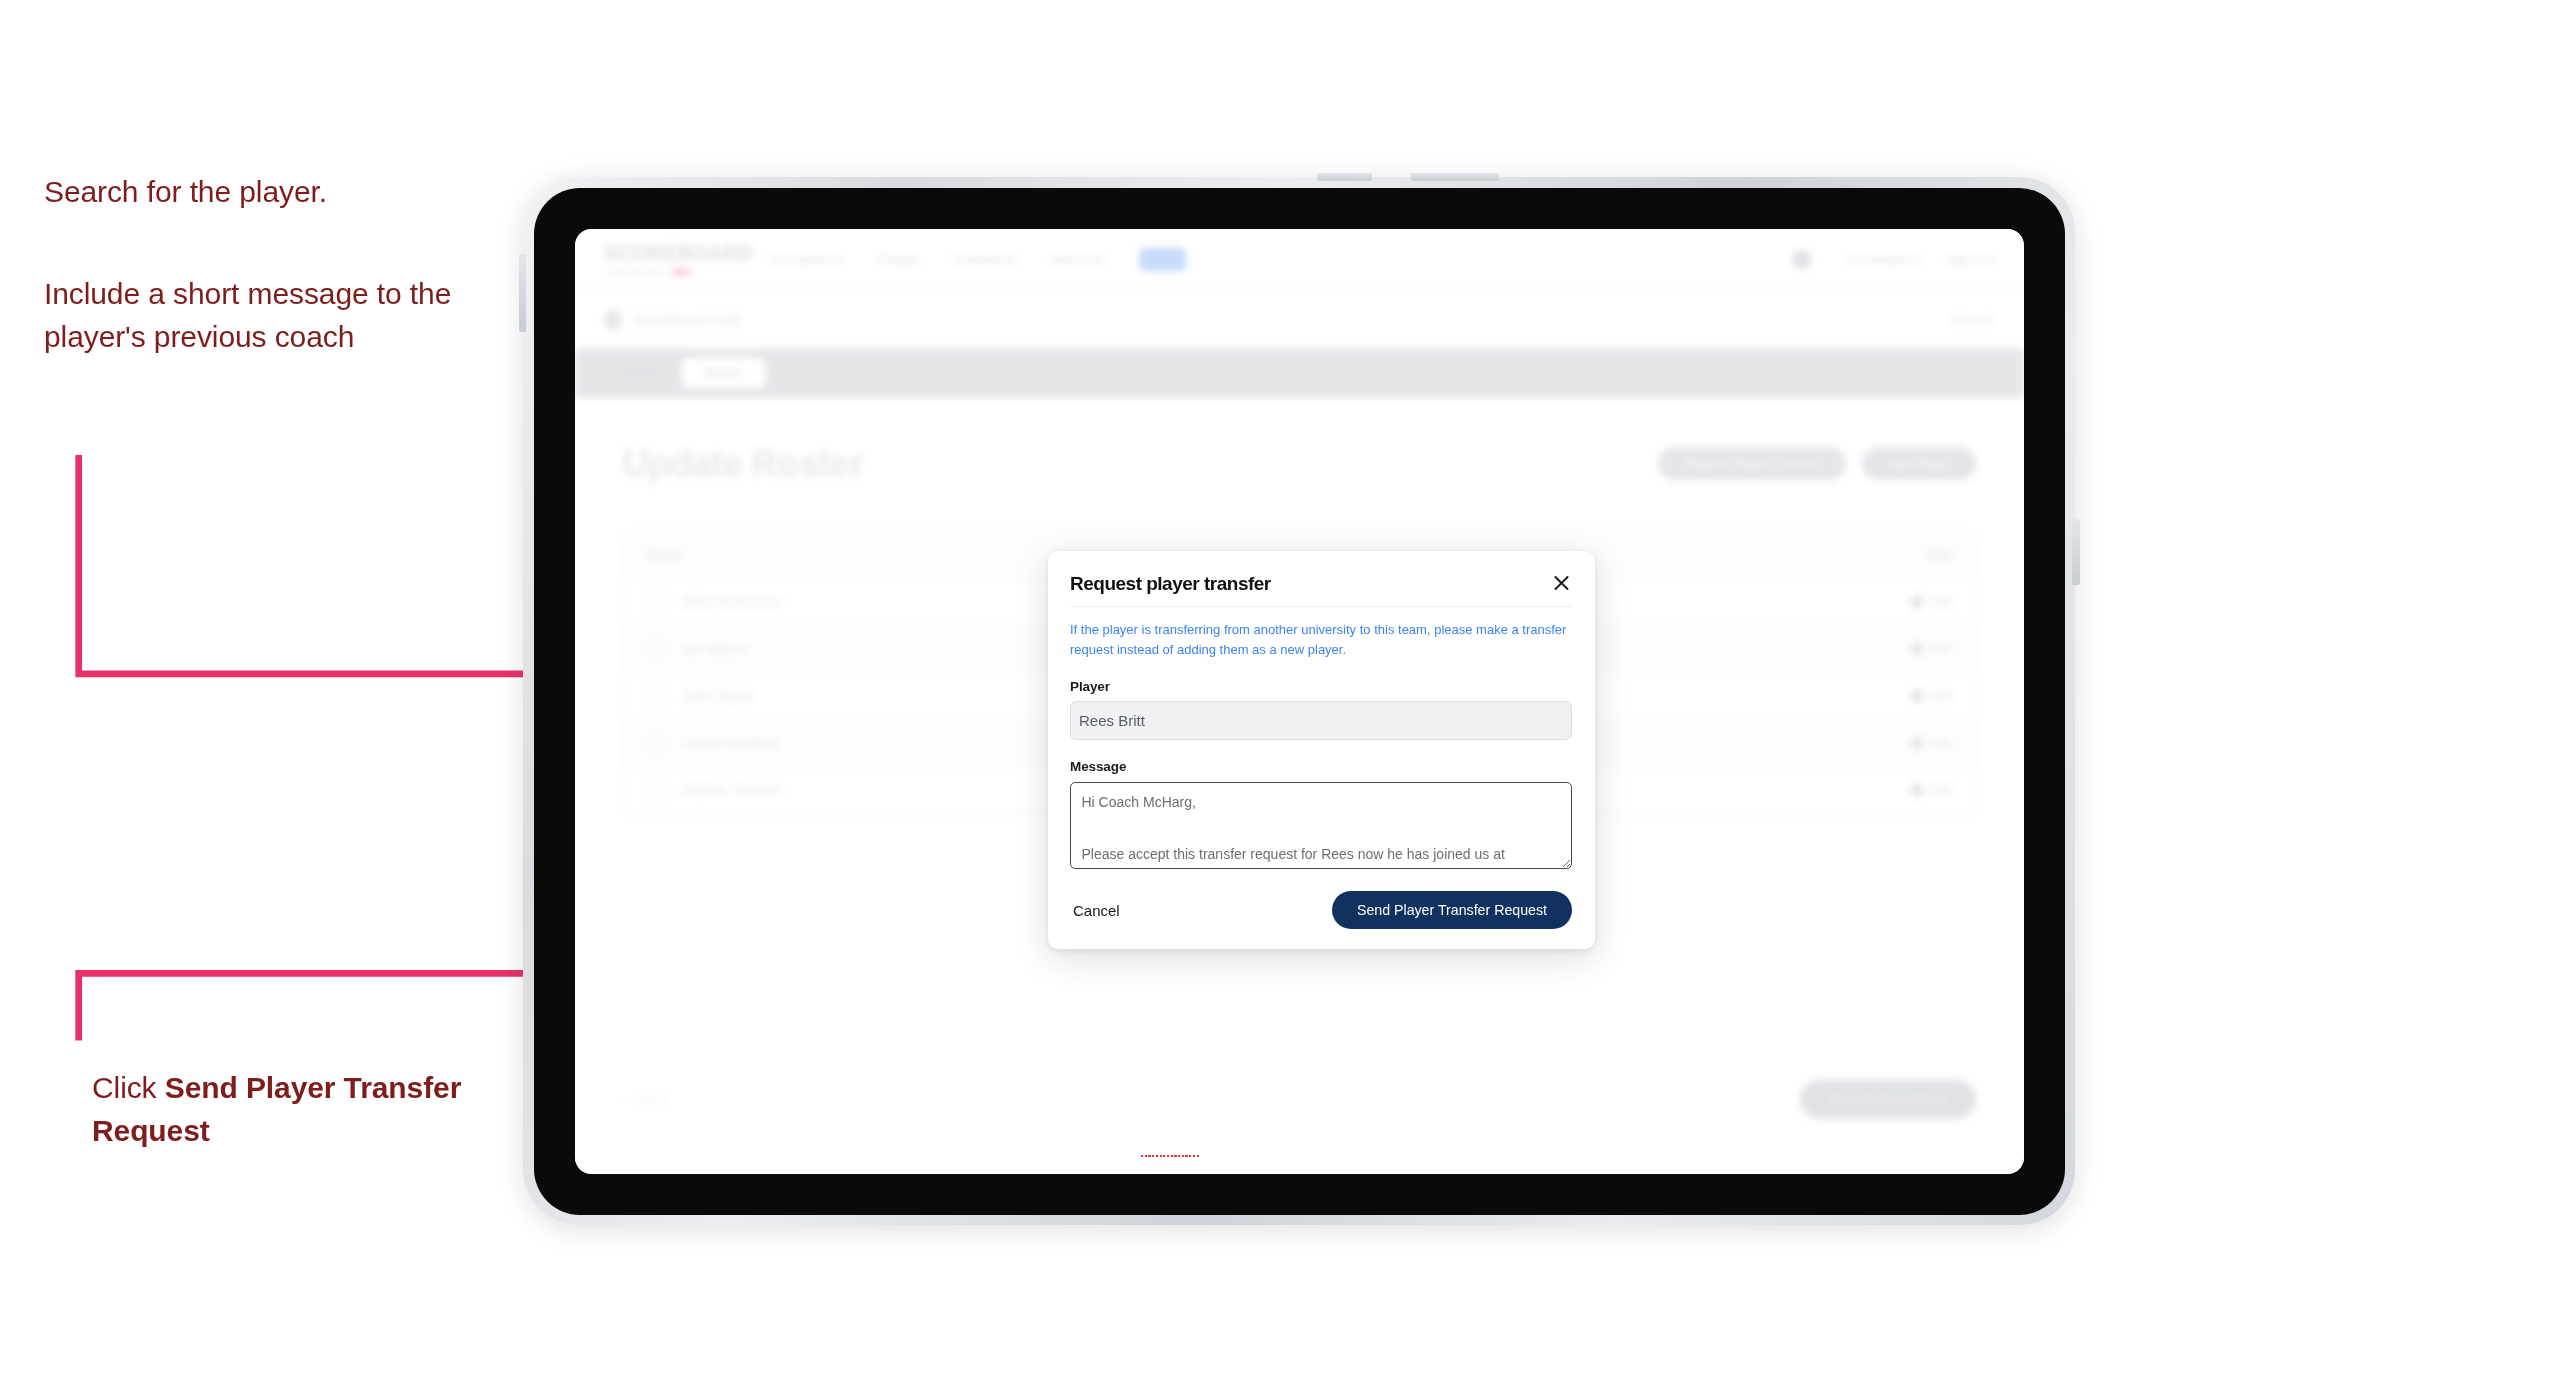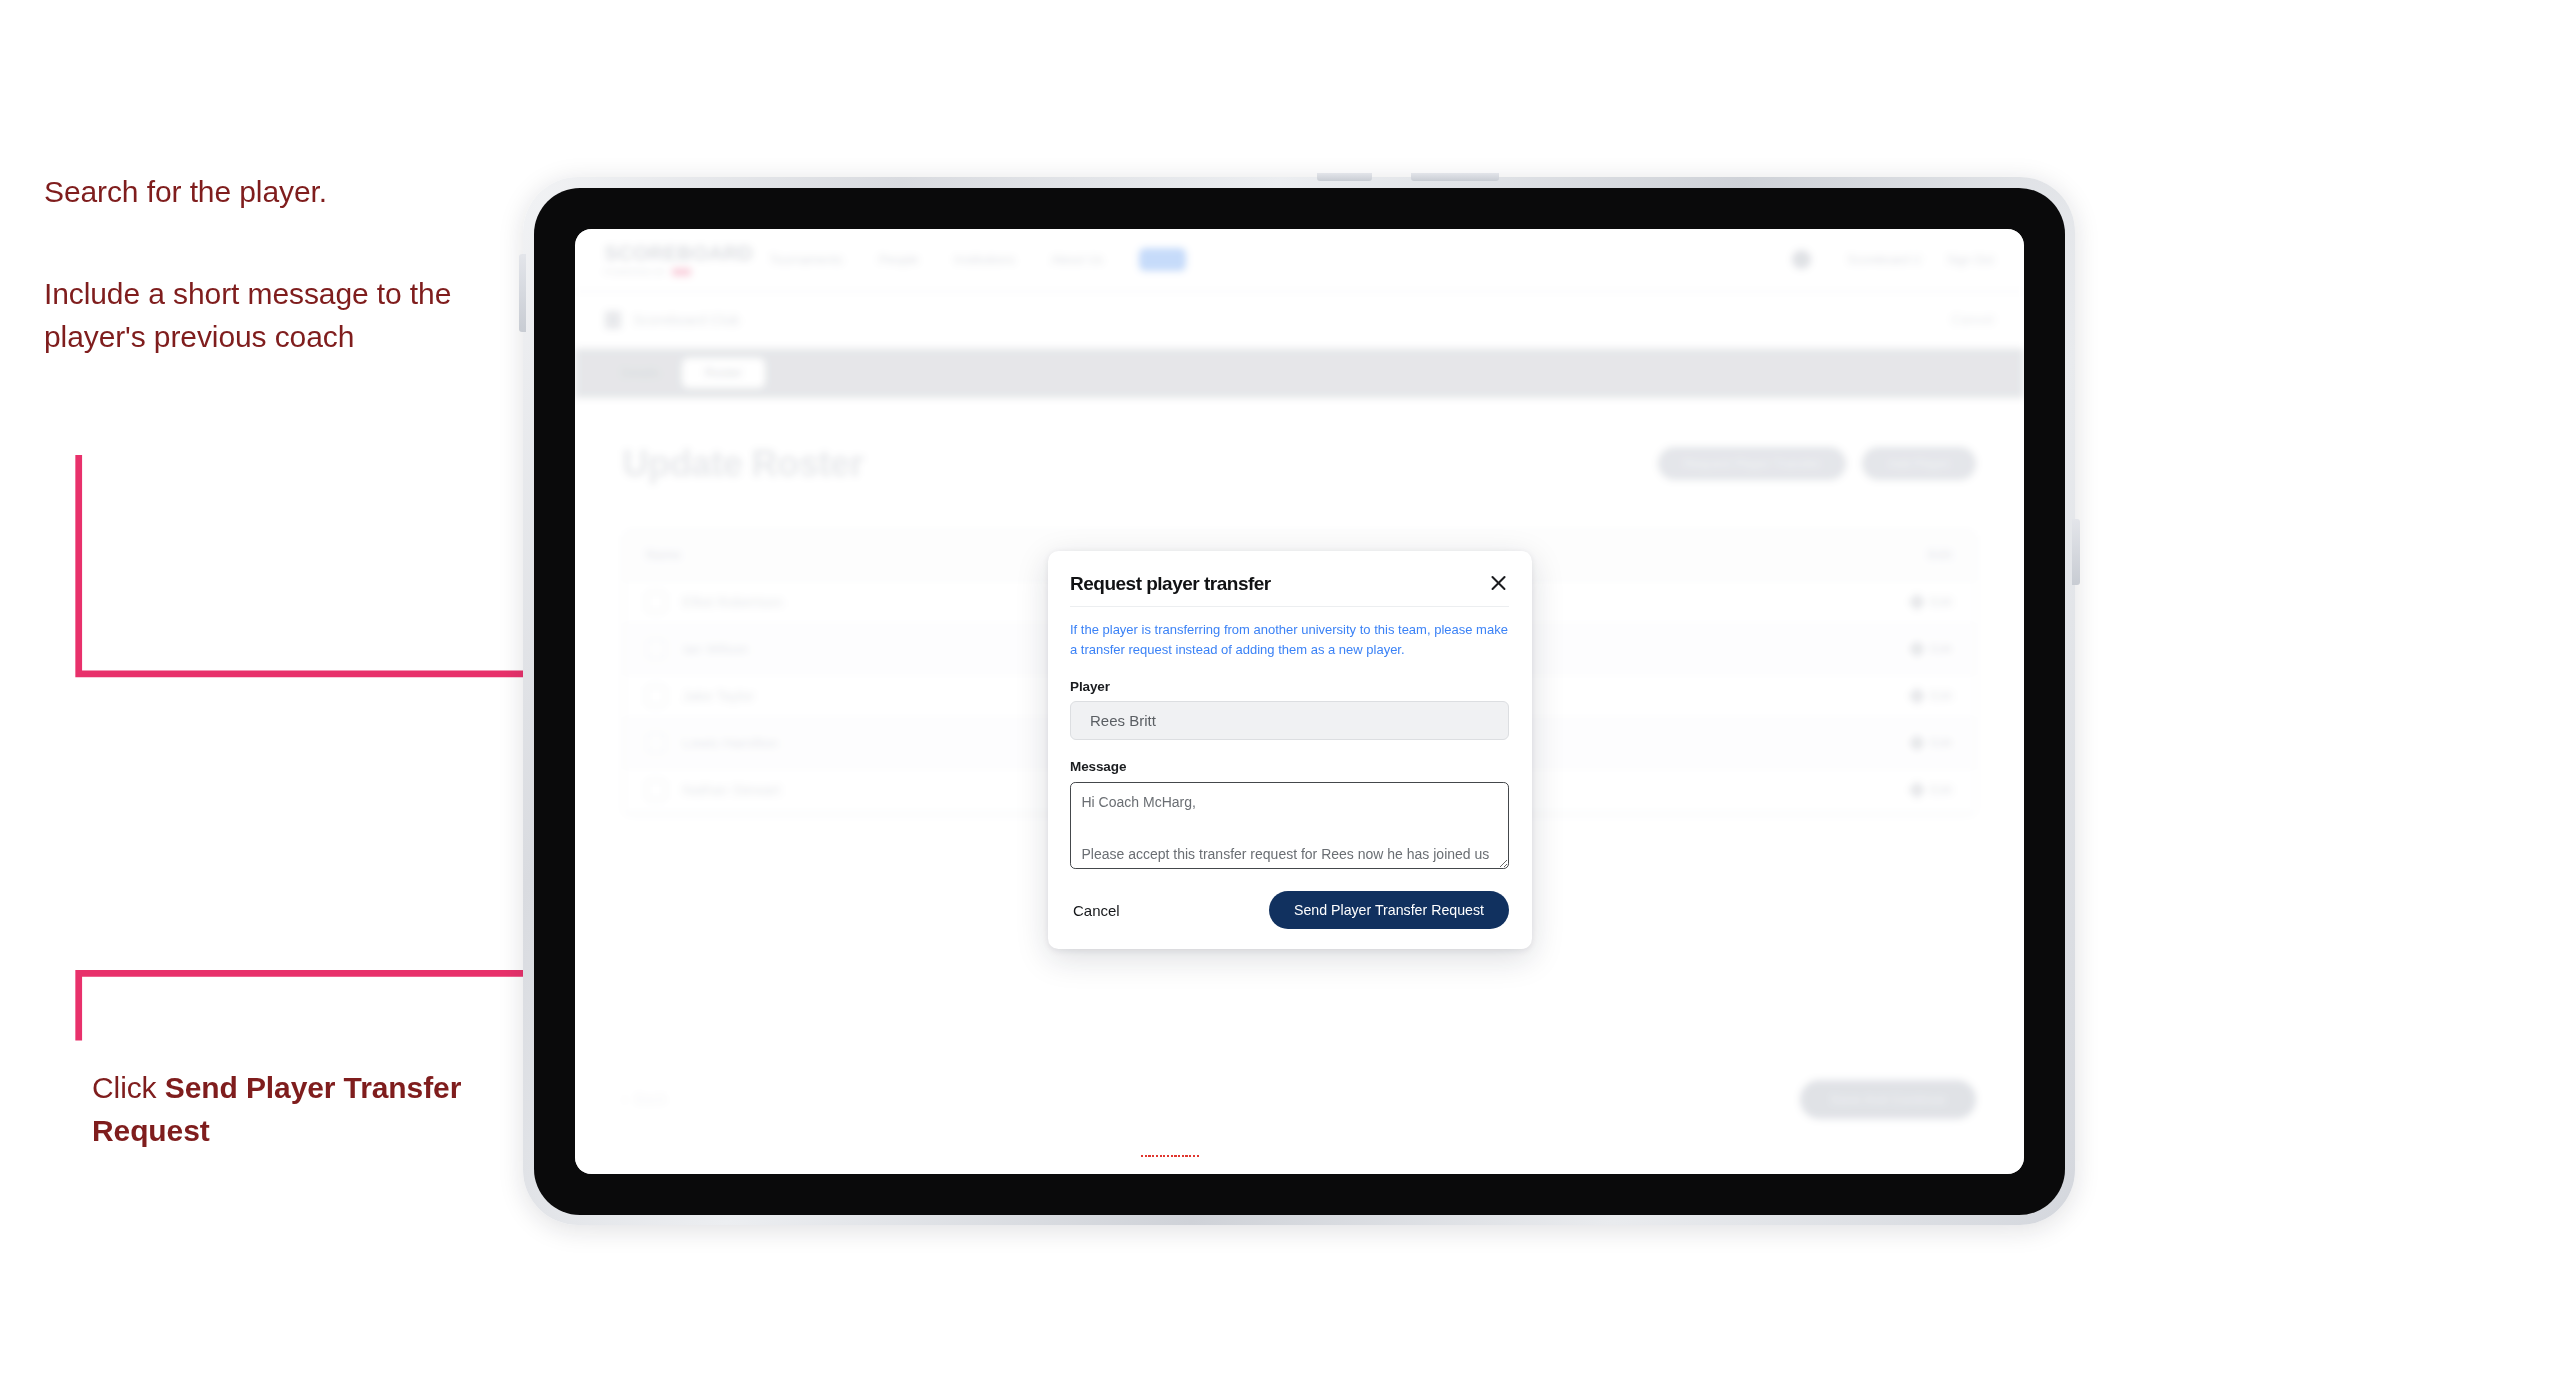--- a/index.html
+++ b/index.html
@@ -328,21 +328,21 @@
   
   #modal-overlay {
     position: absolute;
     left: 0; top: 0; right: 0; bottom: 0;
     background: rgba(255,255,255,0.30);
   }
   #modal {
     position: absolute;
     left: 473px;
     top: 322px;
-    width: 484px;
+    width: 547px;
     background: #ffffff;
     border-radius: 10.5px;
     box-shadow: 0 9px 33px rgba(22,28,45,0.15), 0 1.5px 6px rgba(22,28,45,0.08);
     padding: 22.5px 22.5px 19.5px 22.5px;
     box-sizing: border-box;
   }
   #modal-header {
     display: flex;
     align-items: flex-start;
     border-bottom: 0.7px solid #eceef0;
@@ -389,21 +389,21 @@
     margin-top: 7.5px;
     width: 100%;
     box-sizing: border-box;
     height: 39px;
     border: 0.7px solid #dcdee1;
     border-radius: 6px;
     background: #f0f1f3;
     font-family: "Liberation Sans", sans-serif;
     font-size: 15px;
     color: #5a5e63;
-    padding: 0 19px;
+    padding: 0 8px;
     outline: none;
   }
   #message-input {
     margin-top: 7.5px;
     width: 100%;
     box-sizing: border-box;
     height: 87px;
     border: 1.2px solid #44474b;
     border-radius: 5.2px;
     background: #ffffff;

